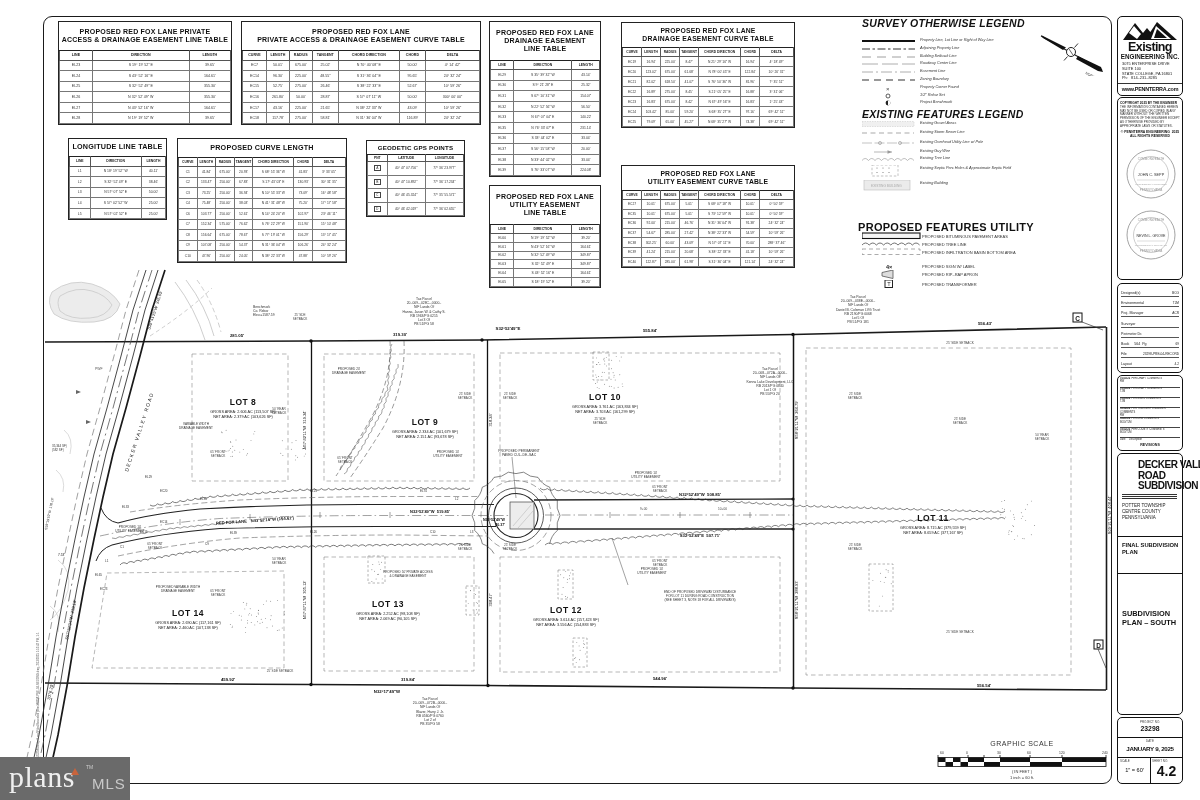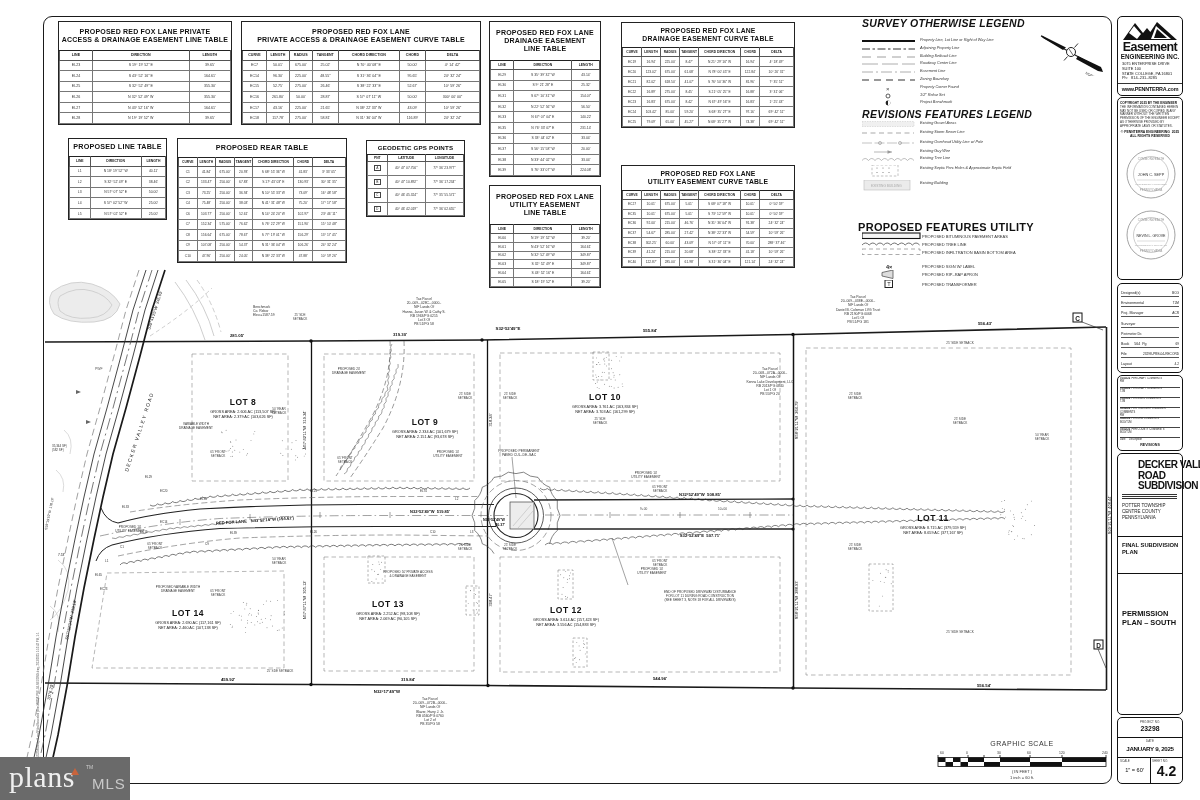--- a/index.html
+++ b/index.html
@@ -350,21 +350,21 @@
 <td style="font-size:3.3px;">61.98′</td>
 <td style="font-size:3.3px;">S 31° 36′ 04″ E</td>
 <td style="font-size:3.3px;">121.14′</td>
 <td style="font-size:3.3px;">24° 32′ 24″</td>
 </tr>
 </tbody>
     </table>
   </div>
 
 <div class="tbl" style="left:68px;top:138px;width:97px;">
-<div class="tbl-title" style="height:17px;font-size:7.2px;line-height:8.4px;">PROPOSED LINE TABLE</div>
+<div class="tbl-title" style="height:17px;font-size:7.2px;line-height:8.4px;">LONGITUDE LINE TABLE</div>
 <table style="width:100%;">
 <tbody>
         <tr>
 <th style="width:21%;height:8.5px;font-size:3.4px;">LINE</th>
 <th style="width:54%;height:8.5px;font-size:3.4px;">DIRECTION</th>
 <th style="width:25%;height:8.5px;font-size:3.4px;">LENGTH</th>
 </tr>
 <tr style="height:10.6px;">
 <td style="font-size:3.4px;">L1</td>
 <td style="font-size:3.4px;">N 18° 19′ 52″ W</td>
@@ -388,21 +388,21 @@
 <tr style="height:10.6px;">
 <td style="font-size:3.4px;">L5</td>
 <td style="font-size:3.4px;">N 57° 02′ 52″ E</td>
 <td style="font-size:3.4px;">25.00′</td>
 </tr>
 </tbody>
     </table>
   </div>
 
 <div class="tbl" style="left:177px;top:138px;width:168px;">
-<div class="tbl-title" style="height:18px;font-size:7.2px;line-height:8.4px;">PROPOSED REAR TABLE</div>
+<div class="tbl-title" style="height:18px;font-size:7.2px;line-height:8.4px;">PROPOSED CURVE LENGTH</div>
 <table style="width:100%;">
 <tbody>
         <tr>
 <th style="width:11%;height:8px;font-size:3.3px;">CURVE</th>
 <th style="width:11%;height:8px;font-size:3.3px;">LENGTH</th>
 <th style="width:11%;height:8px;font-size:3.3px;">RADIUS</th>
 <th style="width:11%;height:8px;font-size:3.3px;">TANGENT</th>
 <th style="width:25%;height:8px;font-size:3.3px;">CHORD DIRECTION</th>
 <th style="width:11%;height:8px;font-size:3.3px;">CHORD</th>
 <th style="width:20%;height:8px;font-size:3.3px;">DELTA</th>
@@ -621,21 +621,21 @@
 <div class="abs" style="left:0px;top:82.39999999999999px;">
       <svg width="56" height="8">
         <circle cx="26" cy="4" r="2.4" fill="#222"></circle>
         <path d="M26 1.6 A2.4 2.4 0 0 1 26 6.4 Z" fill="#fff"></path>
       </svg>
     </div>
 <div class="lg" style="left:58px;top:83.39999999999999px;font-style:italic;">Project Benchmark</div>
 </div>
 
 <div class="abs" style="left:862px;top:108px;width:250px;">
-<div class="leg-title">REVISIONS FEATURES LEGEND</div>
+<div class="leg-title">EXISTING FEATURES LEGEND</div>
 <div class="abs" style="left:0px;top:12px;">
       <svg width="90" height="16">
         <rect x="0" y="1.5" width="52" height="5" fill="#f0f0f0" stroke="#c4c4c4" stroke-width="0.5" stroke-dasharray="1.5 1"></rect>
       </svg>
     </div>
 <div class="lg" style="left:58px;top:13px;font-style:italic;">Existing Gravel Areas</div>
 <div class="abs" style="left:0px;top:21px;">
       <svg width="90" height="16">
         <line x1="0" y1="4" x2="52" y2="4" stroke="#aaa" stroke-width="1.1" stroke-dasharray="5 3.5"></line>
       </svg>
@@ -738,21 +738,21 @@
   </div>
 
 <div class="abs" style="left:1117px;top:16px;width:64px;height:78px;border:1.4px solid #111;border-radius:5px;background:#fff;">
 <svg class="abs" style="left:3px;top:3px;" width="58" height="21" viewBox="0 0 58 21">
 <path d="M2 20 L14 3 L22 13 L26 8 L31 14 L30 20 Z" fill="#111"></path>
 <path d="M24 20 L36 2 L56 20 Z" fill="#111"></path>
 <path d="M13 6 L20 14 L16 19 L8 13 Z" fill="#fff"></path>
 <path d="M35 6 L50 19 L30 19 Z" fill="#fff"></path>
 <path d="M36 9 L46 18 L33 18 Z" fill="#111"></path>
 </svg>
-<div class="abs" style="left:0px;top:23px;width:64px;text-align:center;font-weight:bold;font-size:12.5px;letter-spacing:-0.6px;color:#111;">Easement</div>
+<div class="abs" style="left:0px;top:23px;width:64px;text-align:center;font-weight:bold;font-size:12.5px;letter-spacing:-0.6px;color:#111;">Existing</div>
 <div class="abs" style="left:0px;top:36px;width:64px;text-align:center;font-weight:bold;font-size:6.3px;color:#111;">ENGINEERING INC.</div>
 <div class="abs" style="left:4px;top:45px;width:60px;font-size:3.9px;line-height:4.8px;color:#222;">3075 ENTERPRISE DRIVE<br>SUITE 100<br>STATE COLLEGE, PA 16801<br>Ph: &nbsp;&nbsp;814–231–8285</div>
 <div class="abs" style="left:0px;top:66px;width:64px;border-top:0.8px solid #333;"></div>
 <div class="abs" style="left:0px;top:68.5px;width:64px;text-align:center;font-weight:bold;font-size:5.4px;letter-spacing:-0.2px;color:#111;">www.PENNTERRA.com</div>
 </div>
 
 <div class="abs" style="left:1117px;top:97px;width:64px;height:181px;border:1.4px solid #111;border-radius:5px;background:#fff;">
 <div class="abs" style="left:2px;top:3px;width:62px;font-weight:bold;font-size:3.2px;color:#111;white-space:nowrap;">COPYRIGHT 2025 BY THE ENGINEER</div>
 <div class="abs" style="left:2px;top:7.8px;width:60px;font-size:3px;line-height:3.8px;color:#333;">THE INFORMATION CONTAINED HEREIN MAY NOT BE USED OR COPIED IN ANY MANNER WITHOUT THE WRITTEN PERMISSION OF THE ENGINEER EXCEPT AS OTHERWISE PROVIDED BY APPROPRIATE LAWS OR STATUTES.</div>
 <div class="abs" style="left:2px;top:32px;width:60px;font-weight:bold;font-size:3.4px;line-height:4.2px;text-align:center;color:#111;">© PENNTERRA ENGINEERING &nbsp;2025<br>ALL RIGHTS RESERVED</div>
@@ -798,21 +798,21 @@
 
 <div class="abs" style="left:1117px;top:453px;width:64px;height:260px;border:1.4px solid #111;border-radius:5px;background:#fff;">
 <div class="abs" style="left:20px;top:6px;width:60px;font-weight:bold;font-size:10px;line-height:10.6px;letter-spacing:-0.45px;color:#111;white-space:nowrap;">DECKER VALLEY<br>ROAD<br>SUBDIVISION</div>
 <div class="abs" style="left:4px;top:40px;width:55px;border-top:1px solid #333;"></div>
 <div class="abs" style="left:4px;top:42px;width:55px;border-top:1px solid #333;"></div>
 <div class="abs" style="left:4px;top:43.5px;width:55px;border-top:1px solid #333;"></div>
 <div class="abs" style="left:4px;top:49px;width:58px;font-size:4.5px;line-height:5.8px;color:#222;">POTTER TOWNSHIP<br>CENTRE COUNTY<br>PENNSYLVANIA</div>
 <div class="abs" style="left:0px;top:82px;width:64px;border-top:1px solid #111;"></div>
 <div class="abs" style="left:4px;top:88px;width:58px;font-weight:bold;font-size:5.8px;line-height:7px;color:#111;">FINAL SUBDIVISION PLAN</div>
 <div class="abs" style="left:0px;top:119px;width:64px;border-top:1px solid #111;"></div>
-<div class="abs" style="left:4px;top:155px;width:58px;font-weight:bold;font-size:7.4px;line-height:9px;color:#111;">PERMISSION PLAN – SOUTH</div>
+<div class="abs" style="left:4px;top:155px;width:58px;font-weight:bold;font-size:7.4px;line-height:9px;color:#111;">SUBDIVISION PLAN – SOUTH</div>
 </div>
 
 <div class="abs" style="left:1117px;top:717px;width:64px;height:65px;border:1.4px solid #111;border-radius:5px;background:#fff;color:#111;">
 <div class="abs" style="left:0px;top:2px;width:64px;text-align:center;font-size:3px;color:#444;">PROJECT NO.</div>
 <div class="abs" style="left:0px;top:7px;width:64px;text-align:center;font-weight:bold;font-size:6.8px;">23298</div>
 <div class="abs" style="left:0px;top:19px;width:64px;border-top:1px solid #111;"></div>
 <div class="abs" style="left:0px;top:21px;width:64px;text-align:center;font-size:3px;color:#444;">DATE</div>
 <div class="abs" style="left:0px;top:27px;width:64px;text-align:center;font-weight:bold;font-size:6.2px;letter-spacing:-0.3px;">JANUARY 9, 2025</div>
 <div class="abs" style="left:0px;top:39px;width:64px;border-top:1px solid #111;"></div>
 <div class="abs" style="left:32px;top:39px;width:0px;height:26px;border-left:1px solid #111;"></div>

